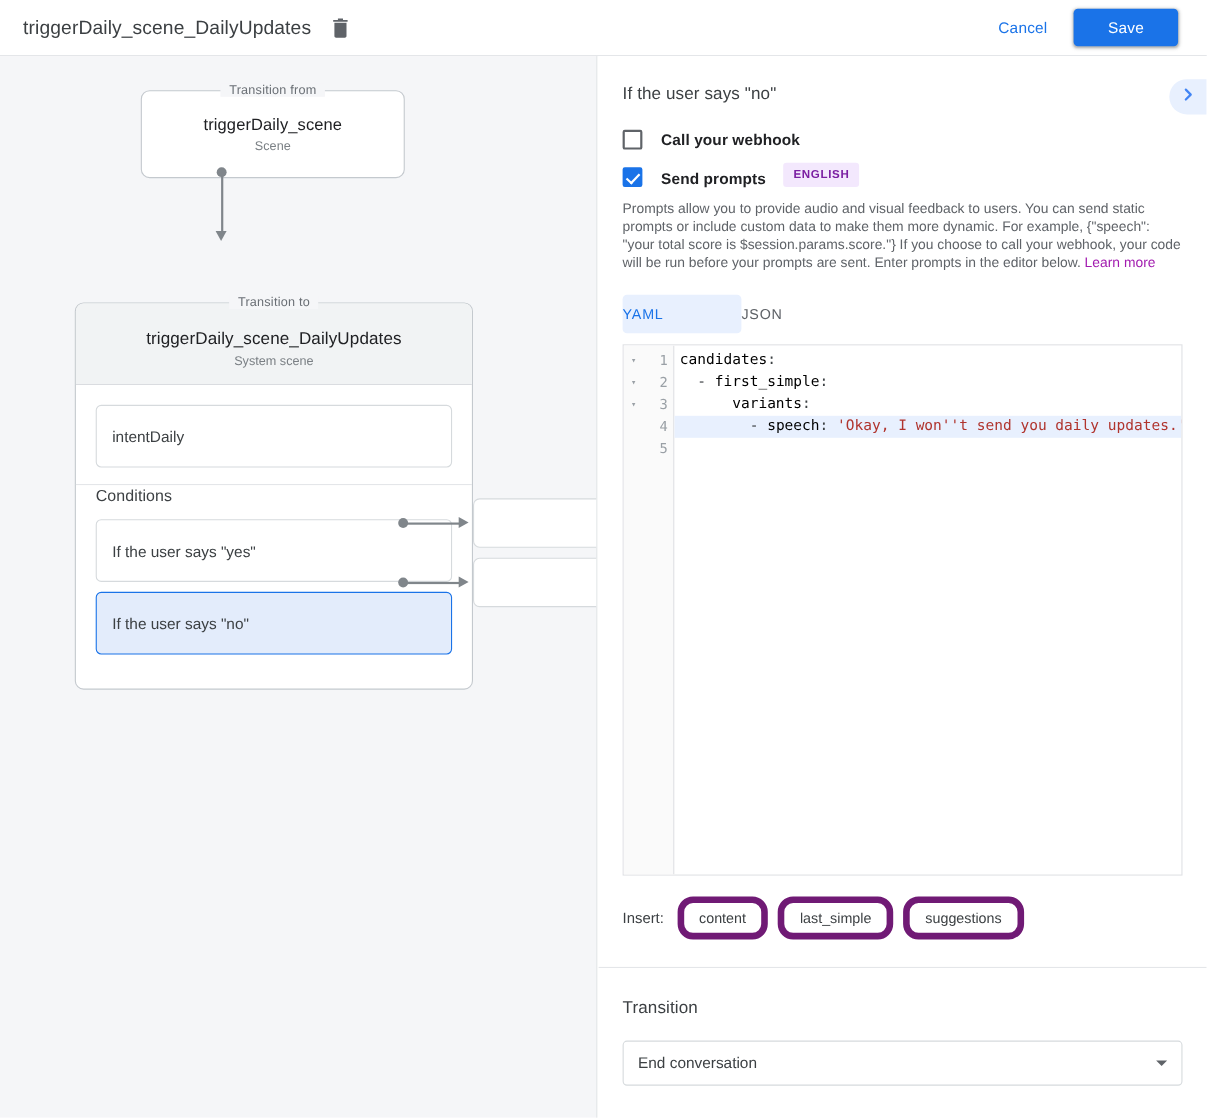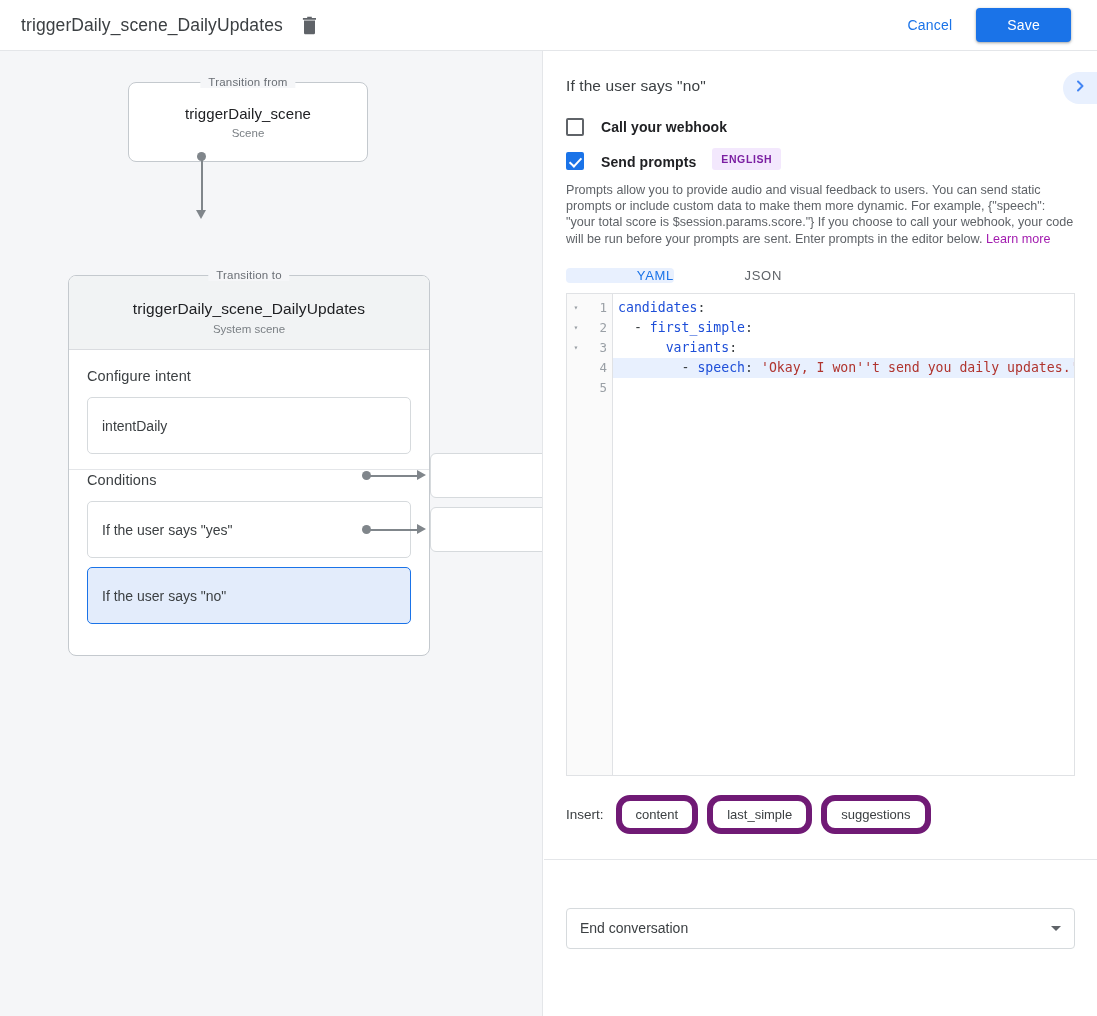--- a/index.html
+++ b/index.html
@@ -271,22 +271,22 @@
   }
   .link { color: #a21caf; cursor: pointer; text-decoration: none; }
 
   
   .tabs {
     display: flex;
     margin-top: 21px;
   }
   .tab {
     width: 108px;
-    text-align: right;
-    padding: 0 0;
+    text-align: left;
+    padding: 10px 0;
     font-size: 13px;
     font-weight: 500;
     letter-spacing: .7px;
     color: #5f6368;
     cursor: pointer;
     border-radius: 4px;
   }
   .tab.active {
     background: #e8f0fe;
     color: #1a73e8;
@@ -338,21 +338,21 @@
   }
   .code-line {
     height: 20px;
     line-height: 20px;
     font-family: "DejaVu Sans Mono", monospace;
     font-size: 13.2px;
     white-space: pre;
     padding-left: 5px;
   }
   .code-line.hl { background: #e8f0fe; }
-  .tok-key { color: #1d4ed8; }
+  .tok-key { color: #000000; }
   .tok-punct { color: #3c4043; }
   .tok-str { color: #b0342e; }
   .tok-plain { color: #3c4043; }
 
   
   .insert-row {
     display: flex;
     align-items: center;
     margin-top: 19px;
     padding-bottom: 20px;
@@ -438,21 +438,20 @@
 
   <div class="fcard" id="node-to">
     <div class="legend">Transition to</div>
 
     <div class="to-head">
       <div class="node-title">triggerDaily_scene_DailyUpdates</div>
       <div class="node-sub">System scene</div>
     </div>
 
     <div class="section">
-      <div class="section-label">Configure intent</div>
       <div class="box">intentDaily</div>
     </div>
 
     <div class="section">
       <div class="section-label">Conditions</div>
       <div class="box">If the user says "yes"</div>
       <div class="box selected">If the user says "no"</div>
     </div>
   </div>
 
@@ -539,18 +538,19 @@
       <div class="insert-label">Insert:</div>
       <button class="chip">content</button>
       <button class="chip">last_simple</button>
       <button class="chip">suggestions</button>
     </div>
   </div>
 
   <div class="divider"></div>
 
   <div class="trans-block">
+    <div class="trans-title">Transition</div>
     <div class="select">
       <span class="select-val">End conversation</span>
       <span class="caret"></span>
     </div>
   </div>
 </div>
 
 </body></html>

